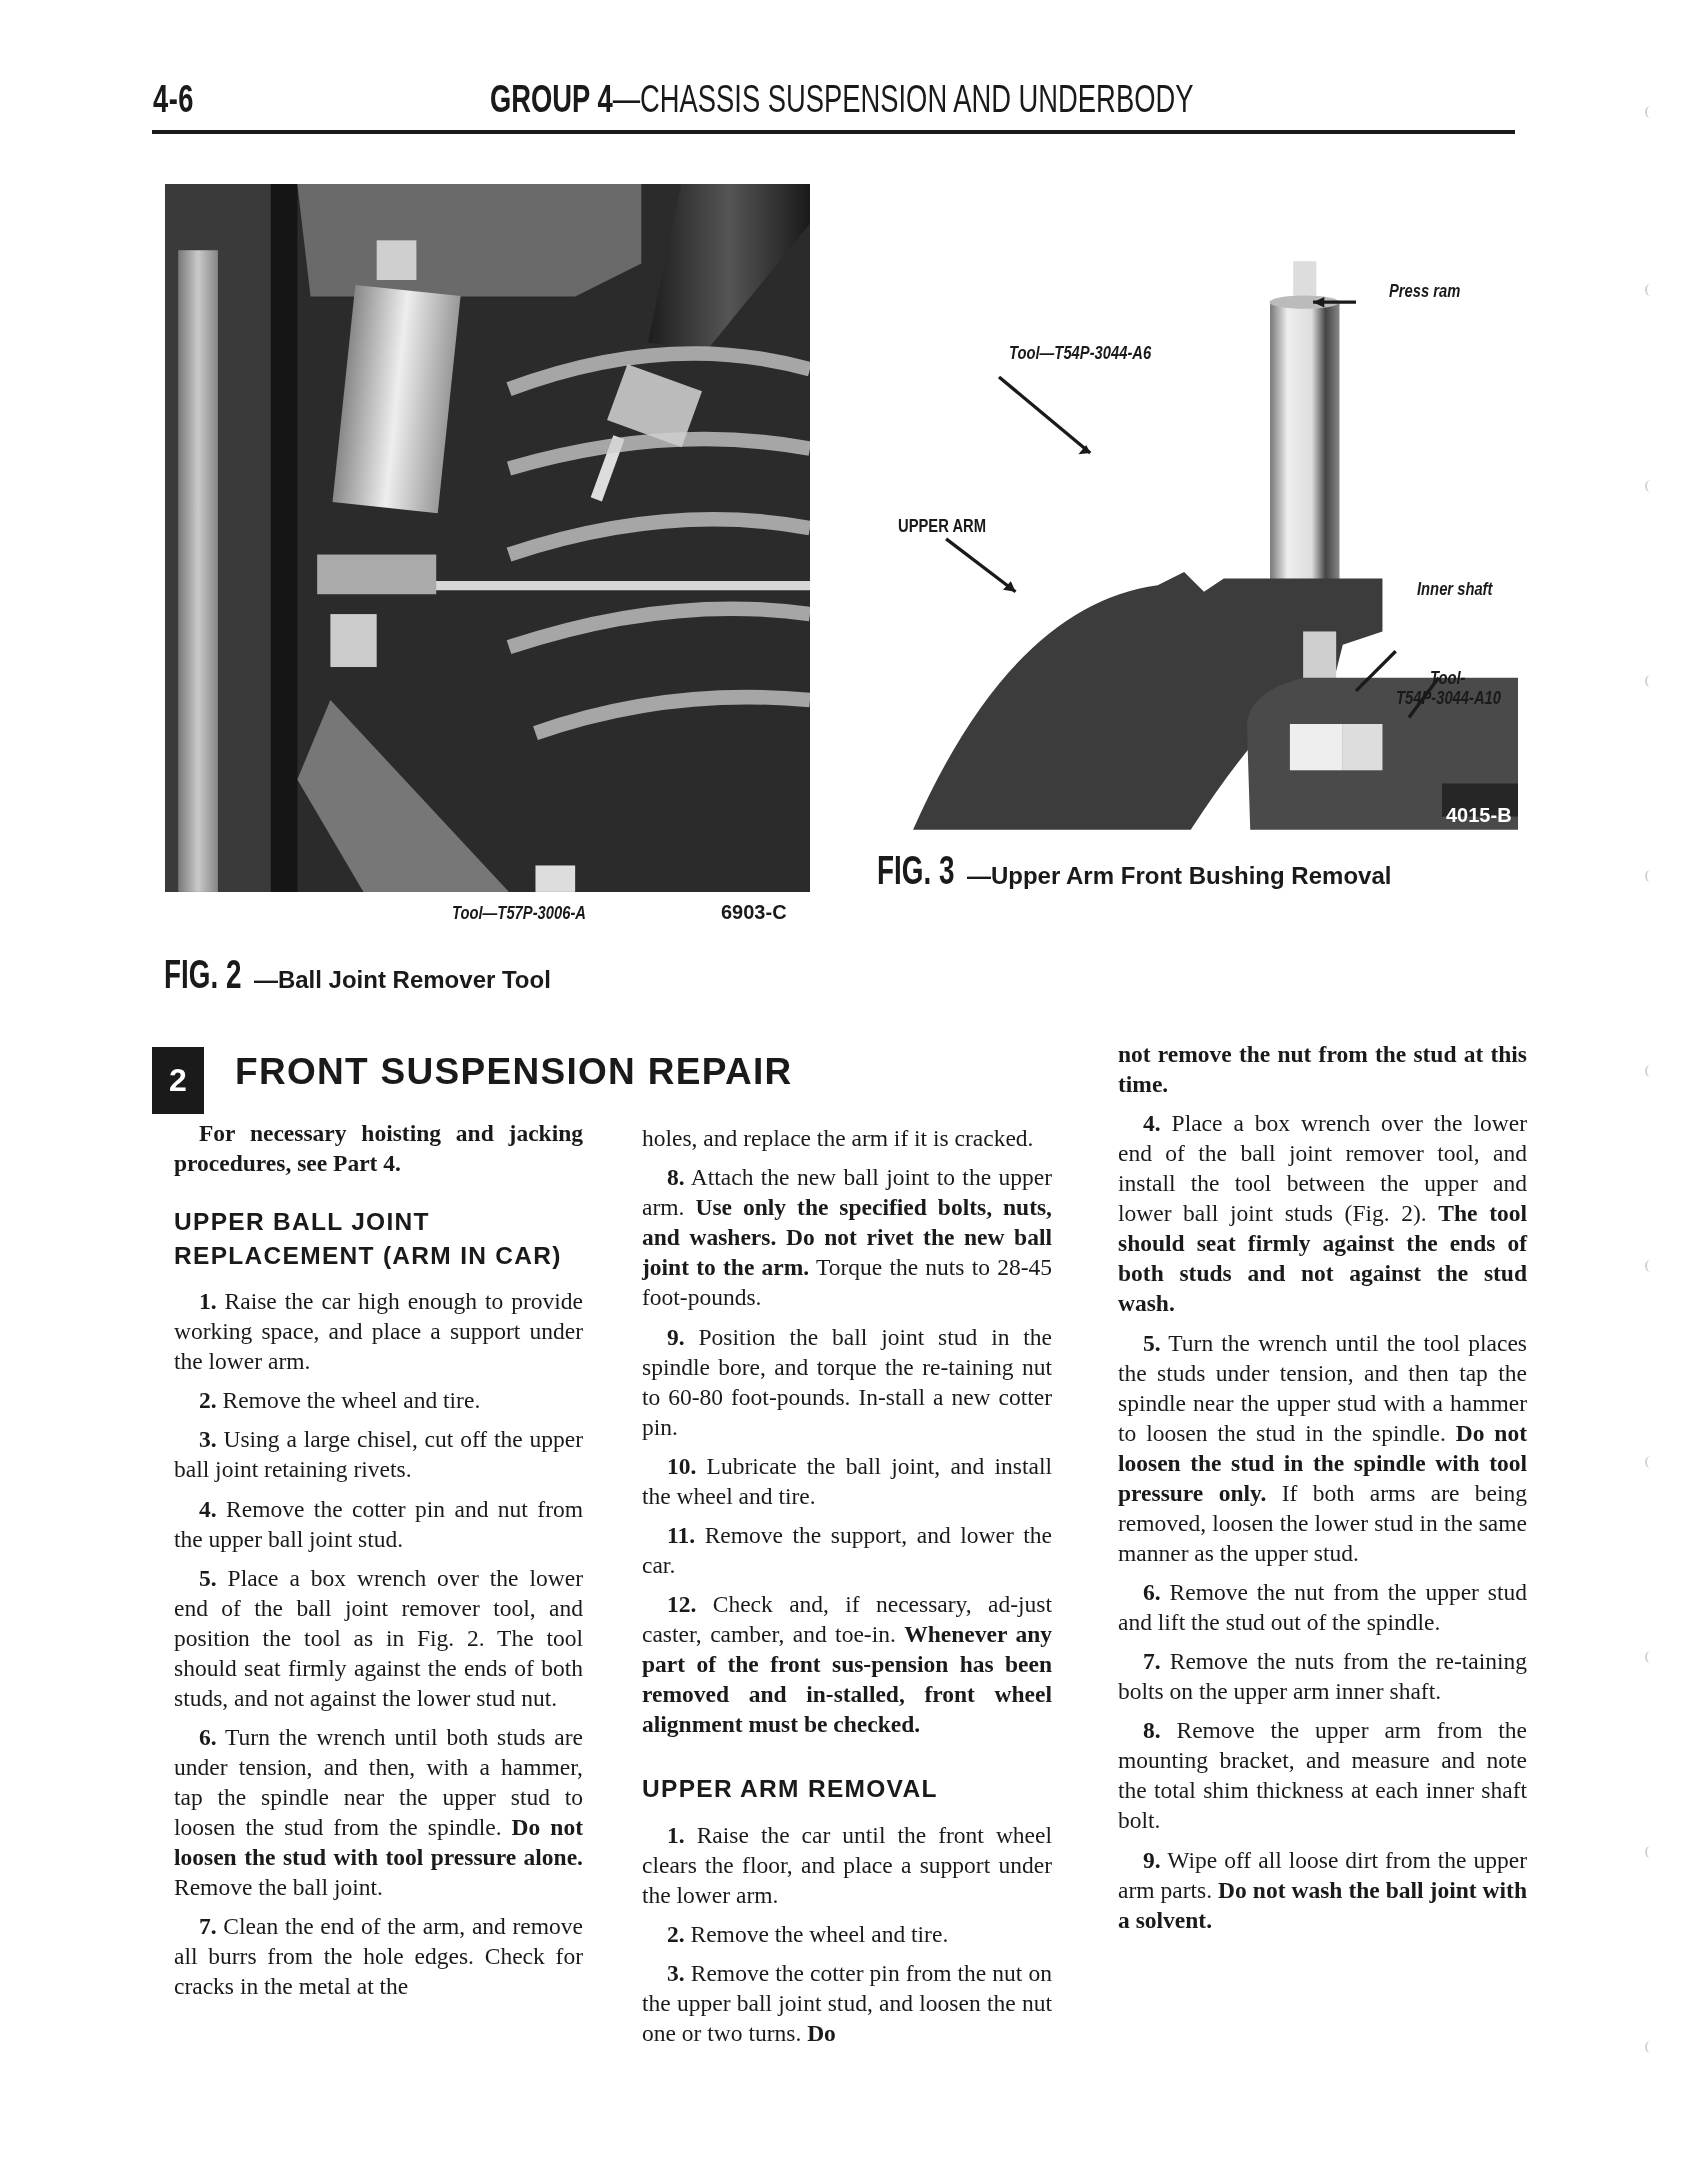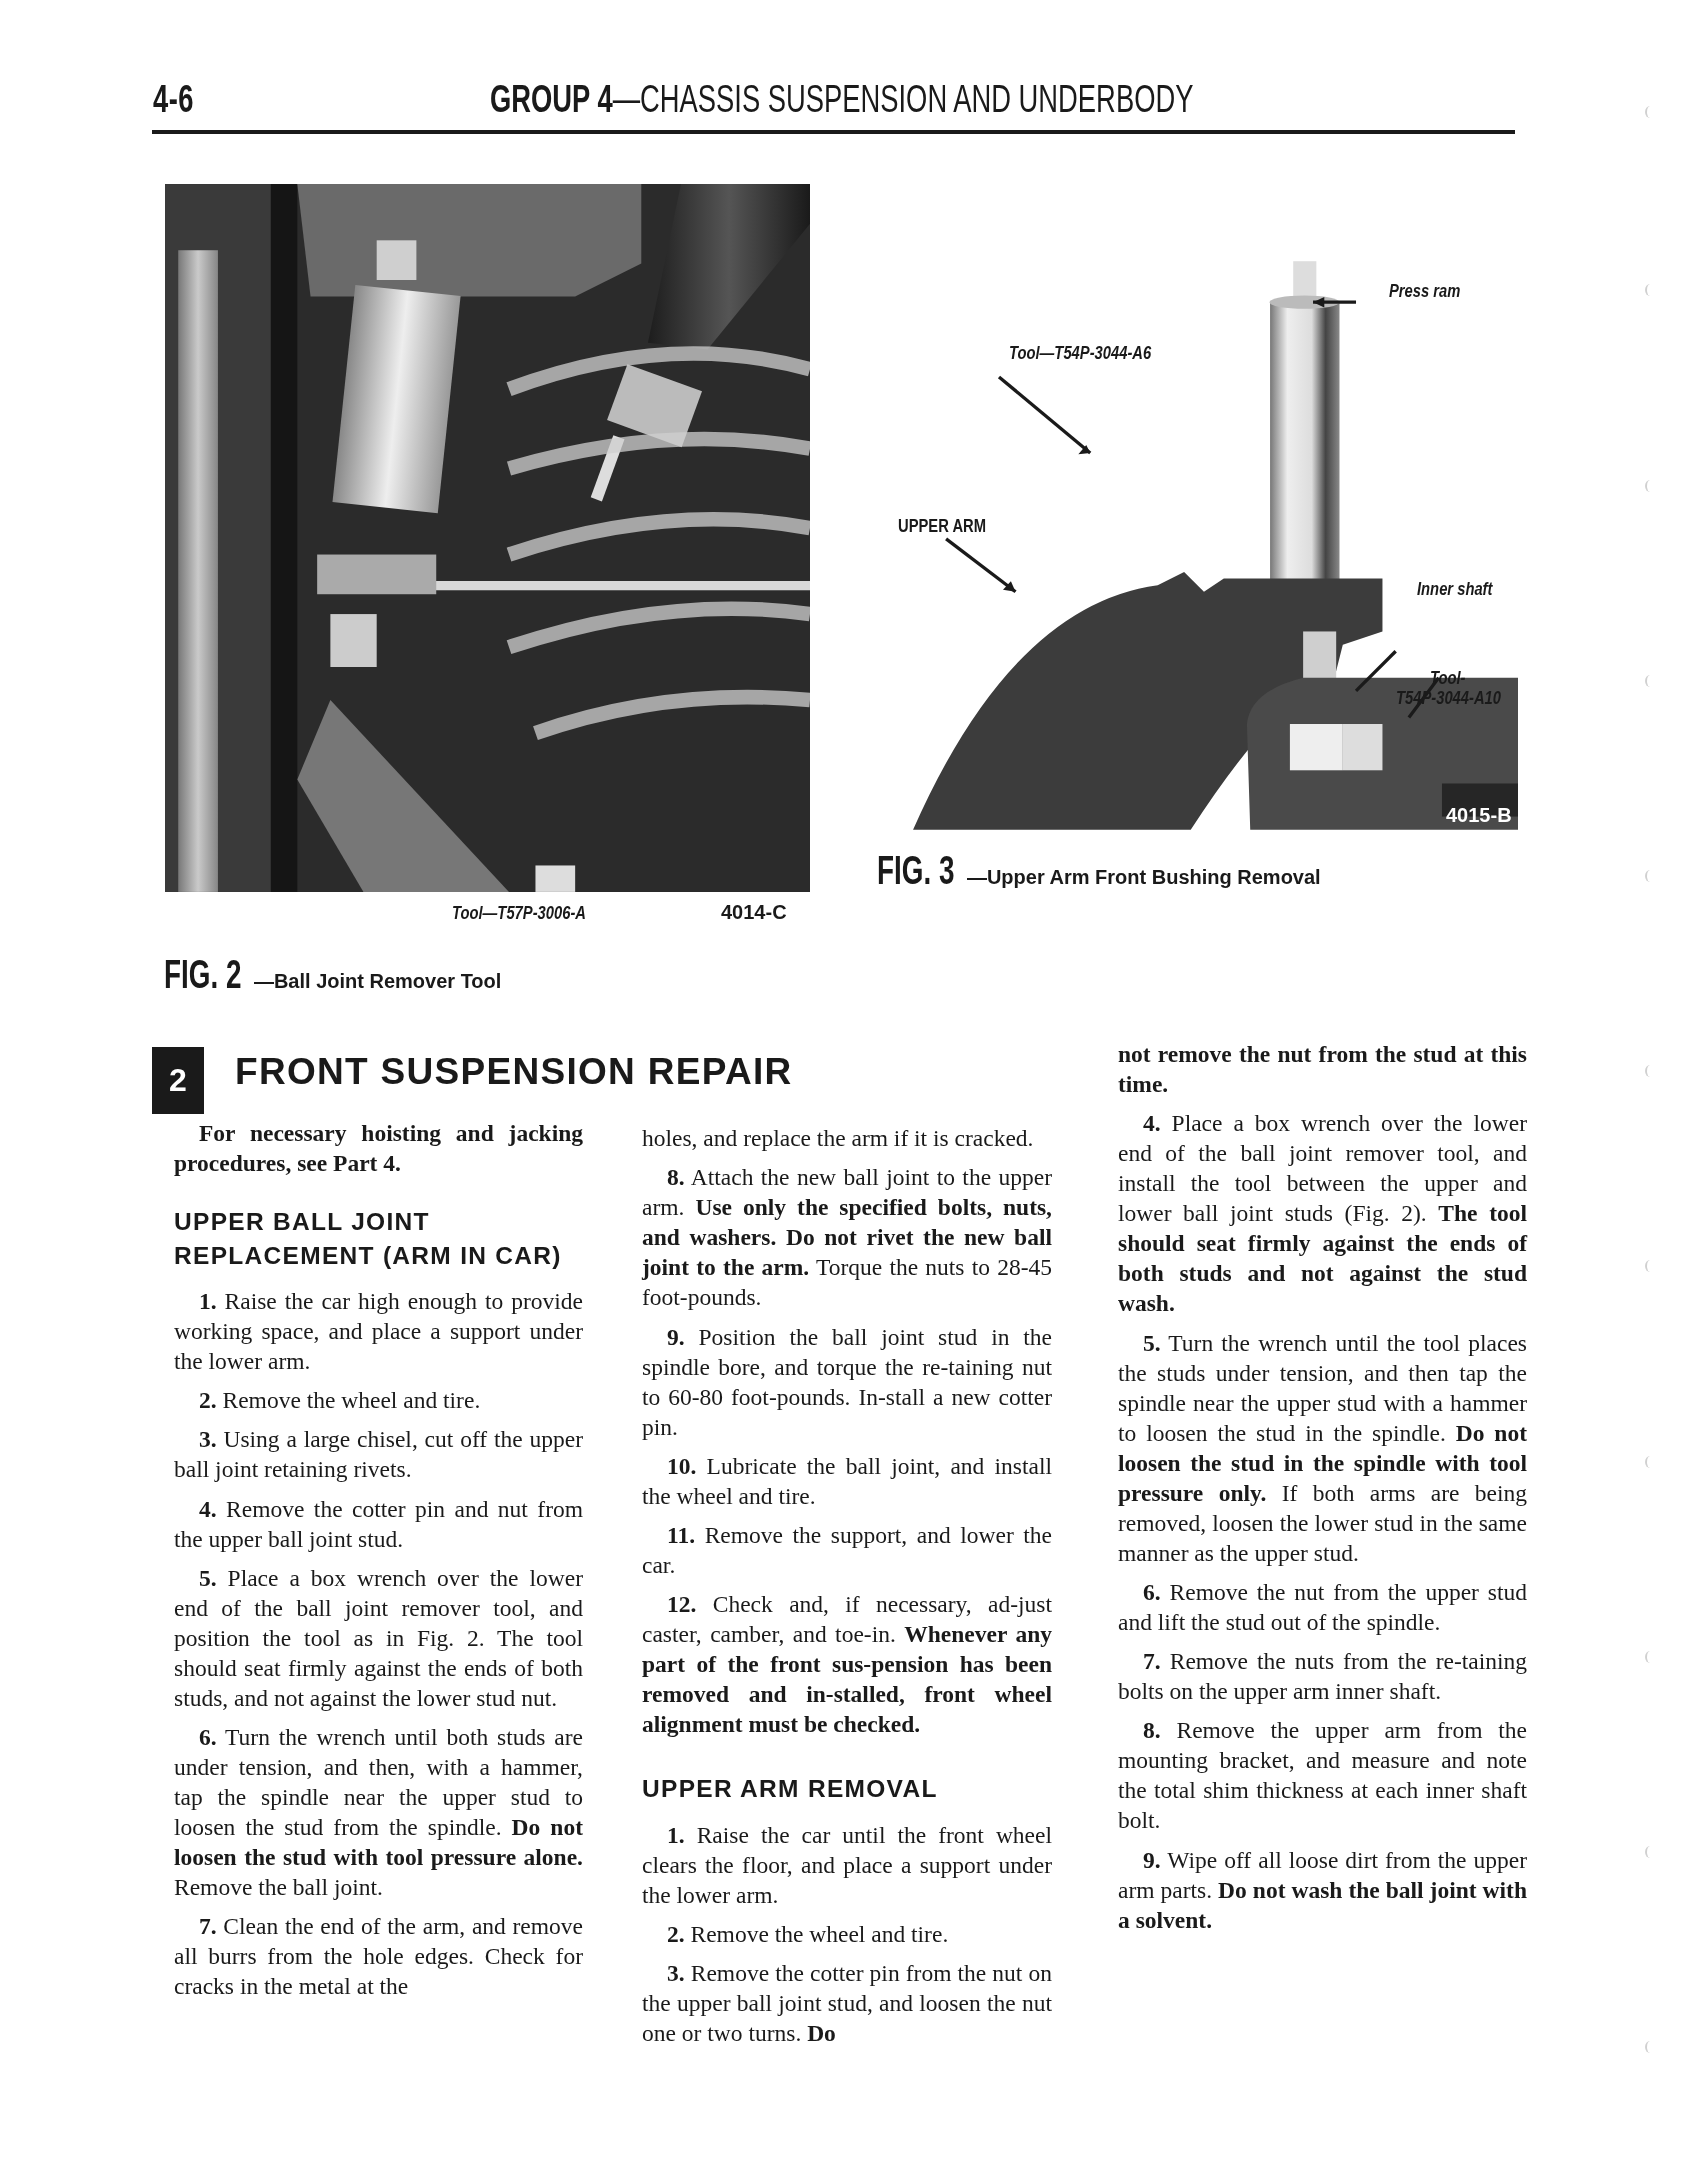--- a/index.html
+++ b/index.html
@@ -19,21 +19,21 @@
   .fig2-photo { left: 165px; top: 184px; width: 645px; height: 708px; background: #2a2a2a; overflow: hidden; }
   .fig3-photo { left: 880px; top: 261px; width: 638px; height: 569px; overflow: hidden; }
 
   .callout { font-family: "Liberation Sans", sans-serif; font-style: italic; font-weight: bold;
              font-size: 18px; color: #1a1a1a; white-space: nowrap; transform: scaleX(0.82); transform-origin: left top; }
   .callout-up { font-style: normal; }
   .fig-code { font-family: "Liberation Sans", sans-serif; font-weight: bold; font-size: 20px; white-space: nowrap; }
 
   .fig-caption { font-family: "Liberation Sans", sans-serif; white-space: nowrap; }
   .fig-caption .fig-no { font-weight: bold; font-size: 41px; transform: scaleX(0.68); display: inline-block; transform-origin: left bottom; margin-right: -24px; }
-  .fig-caption .fig-title { font-weight: bold; font-size: 20px; }
+  .fig-caption .fig-title { font-weight: bold; font-size: 24px; }
 
   
   .sec-box { left: 152px; top: 1047px; width: 52px; height: 67px; background: #1a1a1a; color: #fff;
              font-family: "Liberation Sans", sans-serif; font-weight: bold; font-size: 32px; text-align: center; line-height: 67px; }
   .sec-title { left: 235px; top: 1051px; font-family: "Liberation Sans", sans-serif; font-weight: bold; font-size: 37px; letter-spacing: 1.3px; white-space: nowrap; }
 
   
   .col { position: absolute; font-size: 23.5px; line-height: 30px; text-align: justify; }
   .col1 { left: 174px; top: 1118px; width: 409px; }
   .col2 { left: 642px; top: 1123px; width: 410px; }
@@ -88,21 +88,21 @@
       <path d="M560 830 Q760 760 975 780"></path>
     </g>
     <rect x="250" y="600" width="725" height="14" fill="#d8d8d8"></rect>
     <rect x="230" y="560" width="180" height="60" fill="#aaa"></rect>
     <rect x="250" y="650" width="70" height="80" fill="#ccc"></rect>
     <path d="M250 780 L520 1070 L300 1070 L200 900 Z" fill="#777"></path>
     <rect x="560" y="1030" width="60" height="40" fill="#ddd"></rect>
   </svg>
 </div>
 <div class="abs callout callout-up" style="left:452px; top:903px; font-style:italic;">Tool—T57P-3006-A</div>
-<div class="abs fig-code" style="left:721px; top:901px;">4014-C</div>
+<div class="abs fig-code" style="left:721px; top:901px;">6903-C</div>
 <div class="abs fig-caption" style="left:164px; top:939px;margin-top:12px;">
   <span class="fig-no">FIG. 2</span><span class="fig-title">—Ball Joint Remover Tool</span>
 </div>
 
 <div class="abs fig3-photo">
   <svg width="638" height="569" viewBox="0 0 965 860">
     <defs>
       <linearGradient id="cyl" x1="0" x2="1">
           <stop offset="0" stop-color="#777"></stop>
           <stop offset=".25" stop-color="#eee"></stop>

